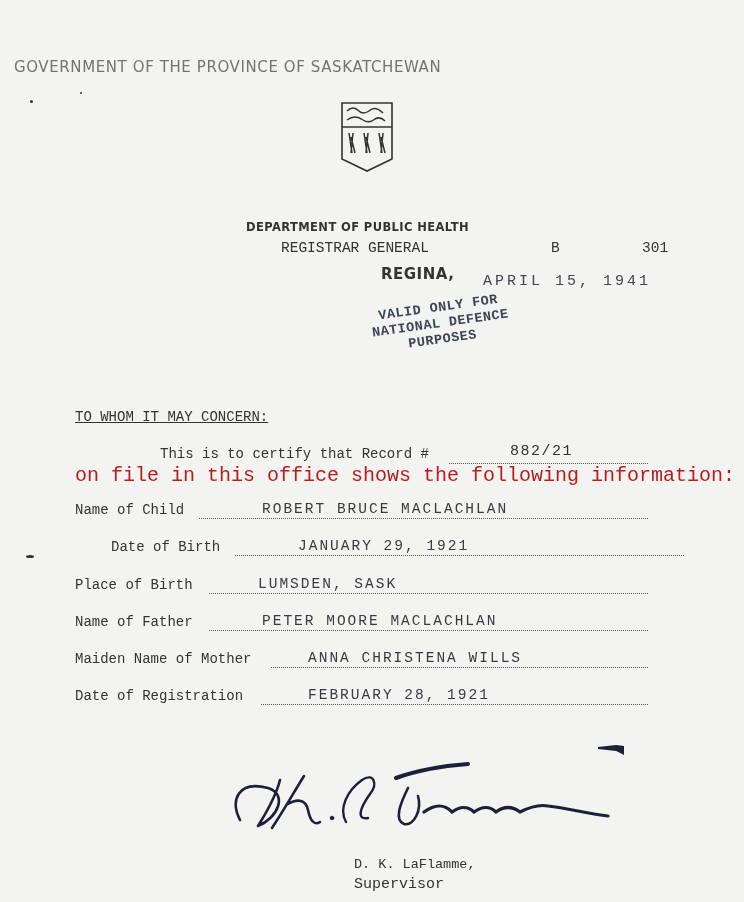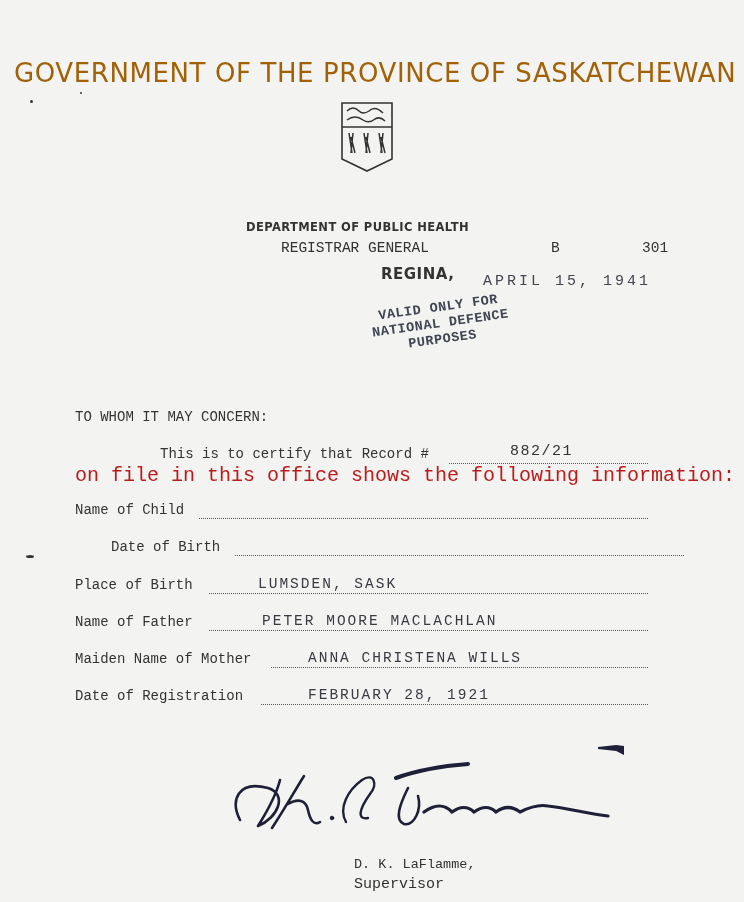--- a/index.html
+++ b/index.html
@@ -1,28 +1,28 @@
 <!DOCTYPE html>
 <html><head>
 <meta charset="utf-8">
 <style>
   html,body{margin:0;padding:0;}
   body{width:744px;height:902px;background:#f3f3f2;position:relative;overflow:hidden;color:#2a2a2e;}
   .abs{position:absolute;}
   .sans{font-family:"DejaVu Sans","Liberation Sans",sans-serif;}
   .mono{font-family:"Liberation Mono","DejaVu Sans Mono",monospace;}
-  .header{left:14px;top:58px;font-size:26px;letter-spacing:0.6px;color:#a16207;}
+  .header{left:14px;top:58px;font-size:15px;letter-spacing:0.6px;color:#737373;}
   .dept{left:246px;top:212px;font-size:11.5px;font-weight:bold;letter-spacing:0.4px;color:#333;margin-top:8px;}
   .registrar{left:281px;top:240px;font-size:14.5px;color:#333;}
   .series{left:551px;top:240px;font-size:14.5px;color:#333;}
   .number{left:642px;top:240px;font-size:14.5px;color:#333;}
   .regina{left:381px;top:265px;font-size:15px;font-weight:bold;letter-spacing:0.5px;color:#333;}
   .issuedate{left:483px;top:273px;font-size:15px;letter-spacing:3px;color:#454550;}
   .stamp{left:348px;top:300px;width:185px;text-align:center;transform:rotate(-8deg);transform-origin:center;font-size:13.5px;line-height:16px;color:#404552;font-weight:bold;letter-spacing:0.5px;}
-  .salutation{left:75px;top:409px;font-size:14px;color:#333;}
+  .salutation{left:75px;top:409px;font-size:14px;text-decoration:underline;color:#333;}
   .cert1{left:160px;top:446px;font-size:14px;color:#333;}
   .rec-line{left:449px;top:463px;width:199px;border-bottom:1px dotted #555;}
   .recnum{left:510px;top:443px;font-size:15px;letter-spacing:1.5px;color:#333;}
   .cert2{left:75px;top:464px;font-size:20px;color:#b91c1c;}
   .field{position:absolute;left:75px;width:573px;height:20px;}
   .field .lbl{position:absolute;left:0;bottom:2px;font-size:14px;color:#333;white-space:nowrap;}
   .field .line{position:absolute;right:0;bottom:1px;border-bottom:1px dotted #555;}
   .field .val{position:absolute;bottom:3px;font-size:14.5px;letter-spacing:2px;color:#3a3a42;white-space:nowrap;}
   .crest{left:339px;top:101px;width:56px;height:72px;}
   .sig{left:228px;top:760px;width:390px;height:80px;}
@@ -60,24 +60,26 @@
 
 <div class="abs mono salutation">TO WHOM IT MAY CONCERN:</div>
 <div class="abs mono cert1">This is to certify that Record #</div>
 <div class="abs rec-line"></div>
 <div class="abs mono recnum">882/21</div>
 <div class="abs mono cert2">on file in this office shows the following information:</div>
 
 <div class="field" style="top:500px;">
   <span class="lbl mono">Name of Child</span>
   <span class="line" style="left:124px;"></span>
+  <span class="val mono" style="left:187px;">ROBERT BRUCE MACLACHLAN</span>
 </div>
 <div class="field" style="top:537px;margin-left:36px;">
   <span class="lbl mono">Date of Birth</span>
   <span class="line" style="left:124px;"></span>
+  <span class="val mono" style="left:187px;">JANUARY 29, 1921</span>
 </div>
 <div class="field" style="top:575px;">
   <span class="lbl mono">Place of Birth</span>
   <span class="line" style="left:134px;"></span>
   <span class="val mono" style="left:183px;">LUMSDEN, SASK</span>
 </div>
 <div class="field" style="top:612px;">
   <span class="lbl mono">Name of Father</span>
   <span class="line" style="left:134px;"></span>
   <span class="val mono" style="left:187px;">PETER MOORE MACLACHLAN</span>

